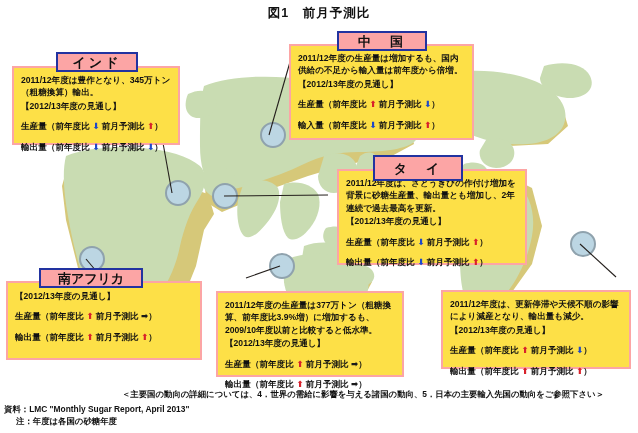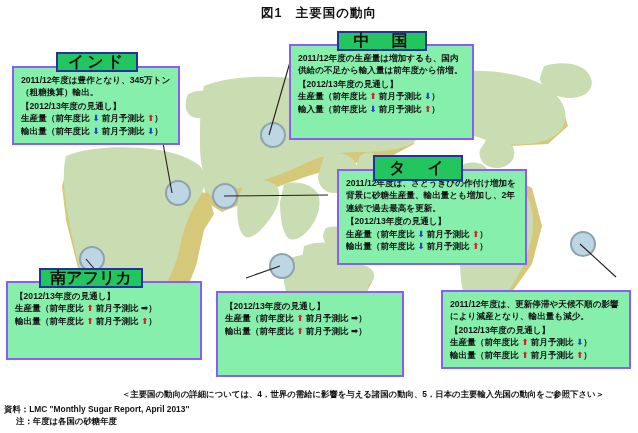--- a/index.html
+++ b/index.html
@@ -21,38 +21,38 @@
   .map-svg{position:absolute;left:0;top:0;}
 
   
   .marker{
     position:absolute;width:26px;height:26px;border-radius:50%;
     background:#bcd6e3;border:2px solid #8fa2ad;box-sizing:border-box;
   }
 
   
   .infobox{
-    position:absolute;border:2px solid #8b5cf6;background:#86efac;
+    position:absolute;border:2px solid #fca5a5;background:#fde047;
     box-sizing:border-box;
   }
   .badge{
-    position:absolute;background:#22c55e;border:2px solid #2233a0;
+    position:absolute;background:#fca5a5;border:2px solid #2233a0;
     box-sizing:border-box;text-align:center;
-    font-size:16px;font-weight:bold;color:#111;
+    font-size:13px;font-weight:bold;color:#111;
     letter-spacing:3px;line-height:1;
     display:flex;align-items:center;justify-content:center;
     z-index:5;
   }
   .body{
     padding:6px 7px 5px 7px;font-size:8.6px;line-height:1.45;color:#111;
     font-weight:bold;
   }
   .body .lede{font-weight:bold;}
   .body .outlook{margin-top:1px;}
-  .body .metric{white-space:nowrap;}
+  .body .metric{white-space:nowrap;margin-top:8px;}
   .arrow{font-weight:bold;display:inline-block;}
   .up{color:#d8212b;}
   .down{color:#1f49c8;}
   .flat{color:#1a1a1a;}
 
   
   .footnote{
     position:absolute;left:0;top:389px;width:638px;text-align:center;
     font-size:8.4px;font-weight:bold;color:#111;padding-left:44px;
   }
@@ -61,21 +61,21 @@
   }
   .note{
     position:absolute;left:16px;top:416px;font-size:8.4px;font-weight:bold;color:#111;font-family:Liberation Mono, monospace;
   }
 </style>
 </head>
 <body>
 
 <div id="page">
 
-  <div class="title">図1　主要国の動向</div>
+  <div class="title">図1　前月予測比</div>
 
   <div class="map-wrap">
     <svg class="map-svg" width="622" height="290" viewBox="0 0 622 290">
 
       <g fill="#d6c879">
         <path d="M62,98 L62,118 L96,126 L140,130 L176,126 L200,134 L206,154 L196,170 L188,206 L176,236 L158,258 L132,272 L106,268 L86,252 L74,224 L66,192 L58,160 L54,126 Z"></path>
         <path d="M200,30 L250,24 L320,30 L370,44 L400,62 L406,84 L380,98 L340,104 L300,116 L266,128 L238,142 L214,152 L198,142 L196,110 L200,66 Z"></path>
         <path d="M420,20 L470,14 L520,20 L552,40 L560,66 L540,84 L502,86 L470,74 L440,54 L424,36 Z"></path>
         <path d="M450,118 L492,112 L524,128 L534,166 L524,204 L504,232 L482,248 L462,240 L452,206 L448,166 Z"></path>
         <path d="M280,200 L320,192 L352,200 L364,222 L352,244 L320,252 L290,244 L276,222 Z"></path>
@@ -205,20 +205,21 @@
       </div>
       <div class="metric">
         <span>輸出量</span><span>（</span><span>前年度比</span> <span class="arrow up">⬆</span> <span>前月予測比</span> <span class="arrow up">⬆</span><span>）</span>
       </div>
     </div>
   </div>
   <div class="badge" style="left:39px;top:268px;width:104px;height:20px;letter-spacing:0px;">南アフリカ</div>
 
   <div class="infobox" style="left:216px;top:291px;width:188px;height:86px;">
     <div class="body">
+      <div class="lede">2011/12年度の生産量は377万トン（粗糖換算、前年度比3.9%増）に増加するも、2009/10年度以前と比較すると低水準。</div>
       <div class="outlook">【2012/13年度の見通し】</div>
       <div class="metric">
         <span>生産量</span><span>（</span><span>前年度比</span> <span class="arrow up">⬆</span> <span>前月予測比</span> <span class="arrow flat">➡</span><span>）</span>
       </div>
       <div class="metric">
         <span>輸出量</span><span>（</span><span>前年度比</span> <span class="arrow up">⬆</span> <span>前月予測比</span> <span class="arrow flat">➡</span><span>）</span>
       </div>
     </div>
   </div>
 

